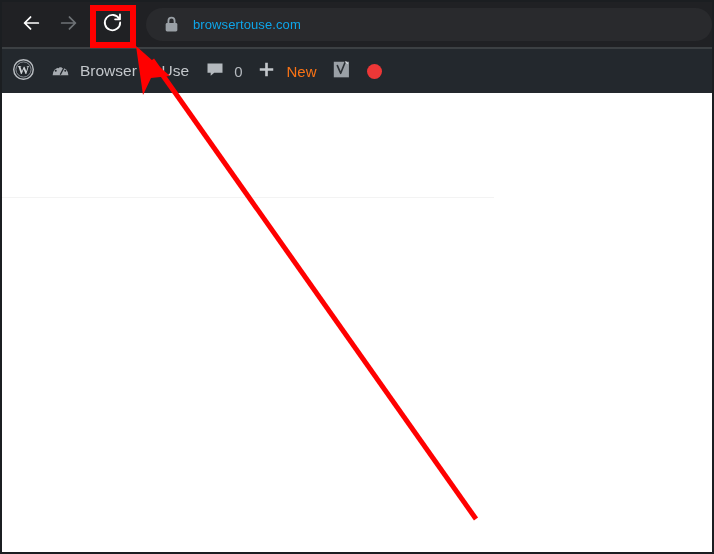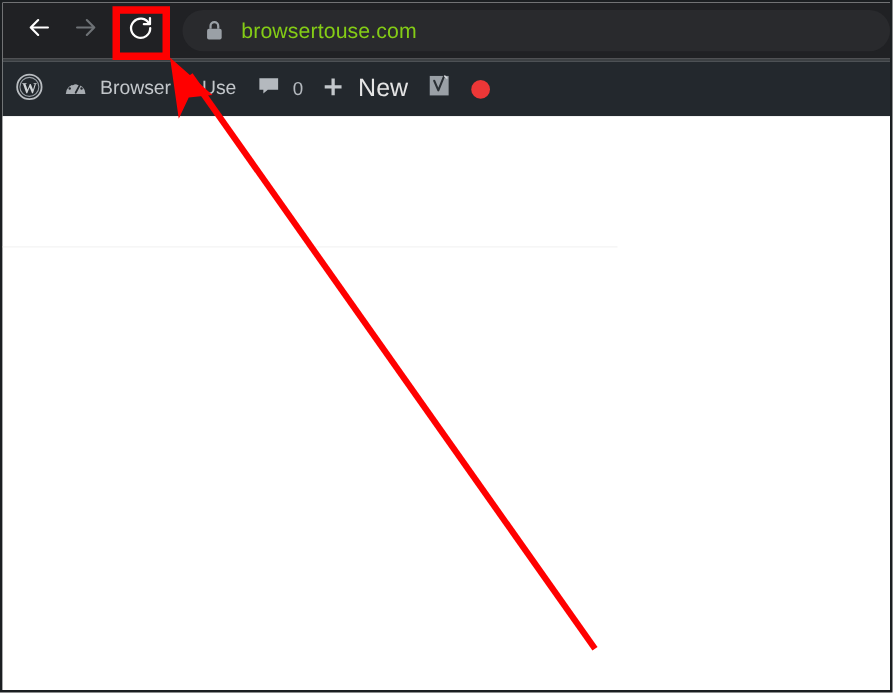--- a/index.html
+++ b/index.html
@@ -95,22 +95,22 @@
     margin-right: 0;
   }
   #lock-icon {
     flex: none;
     display: flex;
     align-items: center;
     margin-left: 4px;
     margin-right: 14px;
   }
   #url-text {
-    color: #84cc16;
-    font-size: 17px;
+    color: #0ea5e9;
+    font-size: 13px;
     letter-spacing: 0.1px;
     white-space: nowrap;
     overflow: hidden;
     font-family: "Liberation Sans", sans-serif;
   }
 
   
   #wp-adminbar {
     position: absolute;
     left: 0;
@@ -130,21 +130,21 @@
     font-size: 15px;
     white-space: nowrap;
     font-family: "Liberation Sans", sans-serif;
   }
   #ab-wp-logo { padding: 0 9px 0 10px; }
   #ab-site { padding: 0 10px 0 6px; }
   #ab-site-name { margin-left: 9px; font-size: 15.5px; color: #c3c7cb; }
   #ab-comments { padding: 0 10px 0 6px; }
   #ab-comment-count { margin-left: 9px; font-size: 15px; color: #b4b9be; }
   #ab-new { padding: 0 10px 0 4px; }
-  #ab-new-label { margin-left: 9px; font-size: 20px; color: #e5e5e5; }
+  #ab-new-label { margin-left: 9px; font-size: 15px; color: #f97316; }
   #ab-yoast { padding: 0 10px 0 6px; }
   #ab-rec { padding: 0 10px 0 4px; }
   #rec-dot {
     width: 15px;
     height: 15px;
     border-radius: 50%;
     background: #ed3737;
     display: block;
   }
 

